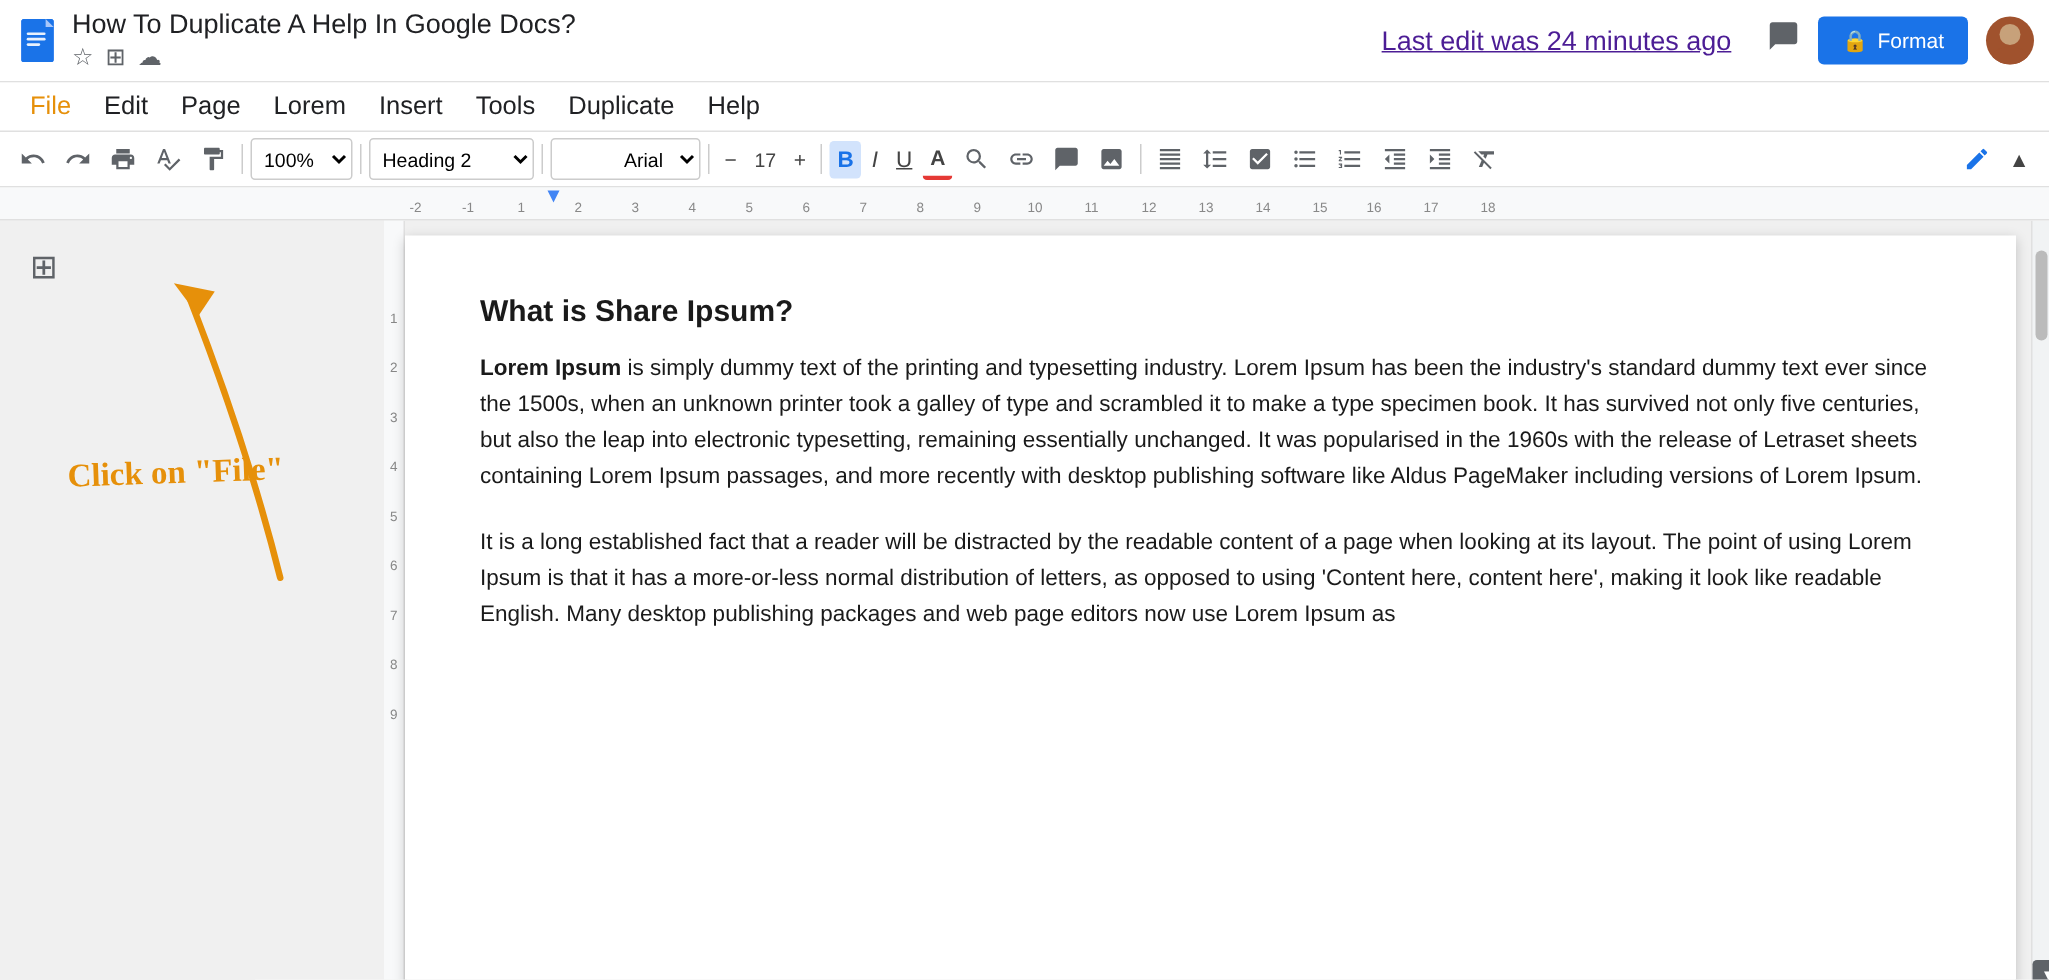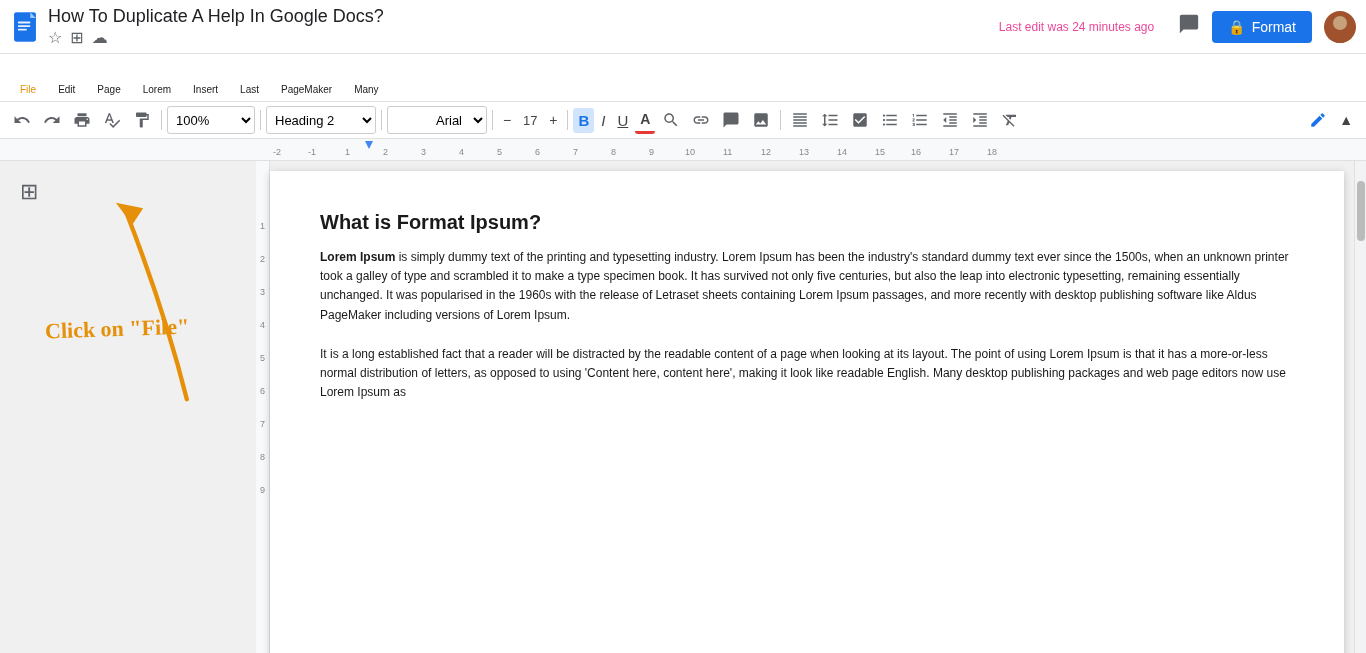--- a/index.html
+++ b/index.html
@@ -45,25 +45,24 @@
     #menu-bar {
       background: #fff;
       display: flex;
       align-items: center;
       padding: 2px 10px;
       gap: 2px;
       border-bottom: 1px solid #e0e0e0;
     }
     .menu-item {
       padding: 4px 10px;
-      font-size: 10px;
+      font-size: 17px;
       color: #202124;
       cursor: pointer;
       border-radius: 4px;
-      margin-top: 24px;
     }
 
     
     #toolbar {
       background: #fff;
       display: flex;
       align-items: center;
       padding: 4px 8px;
       gap: 2px;
       border-bottom: 1px solid #e0e0e0;
@@ -145,21 +144,21 @@
       position: relative;
     }
 
     #doc-content h2 {
       font-size: 20px;
       font-weight: 700;
       color: #1a1a1a;
       margin-bottom: 14px;
     }
     #doc-content p {
-      font-size: 12px;
+      font-size: 15px;
       line-height: 1.6;
       color: #1a1a1a;
       margin-bottom: 20px;
     }
     #doc-content p .bold {
       font-weight: 700;
     }
 
     
     #right-scrollbar {
@@ -197,21 +196,21 @@
 
   <div id="title-area">
     <div id="doc-title">How To Duplicate A Help In Google Docs?</div>
     <div style="display:flex;align-items:center;gap:8px;margin-top:1px;">
       <span style="font-size:16px;color:#5f6368;">☆</span>
       <span style="font-size:16px;color:#5f6368;">⊞</span>
       <span style="font-size:16px;color:#5f6368;">☁</span>
     </div>
   </div>
 
-  <span id="last-edit" style="font-size:12px;color:#ec4899;margin-left:auto;margin-right:16px;">Last edit was 24 minutes ago</span>
+  <span id="last-edit" style="font-size:18px;color:#4c1d95;margin-left:auto;margin-right:16px;text-decoration:underline;">Last edit was 24 minutes ago</span>
 
   <div id="header-right">
     <button id="comments-btn" title="Comments">
       <svg width="22" height="22" viewBox="0 0 24 24" fill="none">
         <path d="M20 2H4c-1.1 0-2 .9-2 2v18l4-4h14c1.1 0 2-.9 2-2V4c0-1.1-.9-2-2-2z" fill="#5f6368"></path>
       </svg>
     </button>
     <button id="share-btn">
       <span>🔒</span>
       <span>Format</span>
@@ -224,23 +223,23 @@
     </div>
   </div>
 </div>
 
 <div id="menu-bar">
   <span class="menu-item" style="color:#e6900a;font-weight:500;">File</span>
   <span class="menu-item">Edit</span>
   <span class="menu-item">Page</span>
   <span class="menu-item">Lorem</span>
   <span class="menu-item">Insert</span>
-  <span class="menu-item">Last</span>
-  <span class="menu-item">PageMaker</span>
-  <span class="menu-item">Many</span>
+  <span class="menu-item">Tools</span>
+  <span class="menu-item">Duplicate</span>
+  <span class="menu-item">Help</span>
 </div>
 
 <div id="toolbar">
   <button class="tb-btn" title="Undo">
     <svg width="18" height="18" viewBox="0 0 24 24">
         <path d="M12.5 8c-2.65 0-5.05 1-6.9 2.6L2 7v9h9l-3.62-3.62c1.39-1.16 3.16-1.88 5.12-1.88 3.54 0 6.55 2.31 7.6 5.5l2.37-.78C21.08 11.03 17.15 8 12.5 8z" fill="#5f6368"></path>
       </svg>
   </button>
   <button class="tb-btn" title="Redo">
     <svg width="18" height="18" viewBox="0 0 24 24">
@@ -258,21 +257,21 @@
       </svg>
   </button>
   <button class="tb-btn" title="Paint format">
     <svg width="18" height="18" viewBox="0 0 24 24">
         <path d="M18 4V3c0-.55-.45-1-1-1H5c-.55 0-1 .45-1 1v4c0 .55.45 1 1 1h12c.55 0 1-.45 1-1V6h1v4H9v11c0 .55.45 1 1 1h2c.55 0 1-.45 1-1v-9h8V4h-3z" fill="#5f6368"></path>
       </svg>
   </button>
 
   <div class="tb-separator"></div>
 
-  <select class="tb-select" style="width:88px;">
+  <select class="tb-select" style="width:68px;">
     <option>100%</option>
     <option>75%</option>
     <option>125%</option>
   </select>
 
   <div class="tb-separator"></div>
 
   <select class="tb-select" style="width:110px;">
     <option>Heading 2</option>
     <option>Normal text</option>
@@ -428,21 +427,21 @@
       <path d="M 120 200 Q 100 120 65 30" stroke="#e6900a" stroke-width="4" fill="none" stroke-linecap="round"></path>
 
       <polygon points="55,20 70,40 80,25" fill="#e6900a"></polygon>
     </svg>
 
     <div id="annotation-text" style="position:absolute;top:155px;left:45px;font-family:'Comic Sans MS',cursive;font-size:22px;color:#e6900a;font-weight:bold;white-space:nowrap;transform:rotate(-2deg);">Click on "File"</div>
   </div>
 
   <div id="doc-page">
     <div id="doc-content">
-      <h2>What is Format Ipsum?</h2>
+      <h2>What is Share Ipsum?</h2>
       <p>
         <span class="bold">Lorem Ipsum</span><span> is simply dummy text of the printing and typesetting industry. Lorem Ipsum has been the industry's standard dummy text ever since the 1500s, when an unknown printer took a galley of type and scrambled it to make a type specimen book. It has survived not only five centuries, but also the leap into electronic typesetting, remaining essentially unchanged. It was popularised in the 1960s with the release of Letraset sheets containing Lorem Ipsum passages, and more recently with desktop publishing software like Aldus PageMaker including versions of Lorem Ipsum.</span>
       </p>
       <p>It is a long established fact that a reader will be distracted by the readable content of a page when looking at its layout. The point of using Lorem Ipsum is that it has a more-or-less normal distribution of letters, as opposed to using 'Content here, content here', making it look like readable English. Many desktop publishing packages and web page editors now use Lorem Ipsum as</p>
     </div>
   </div>
 
   <div id="right-scrollbar" style="width:12px;background:#f1f3f4;border-left:1px solid #e0e0e0;position:relative;flex-shrink:0;">
     <div id="scrollbar-thumb" style="width:8px;height:60px;background:#bbb;border-radius:4px;margin:20px auto 0;"></div>
 

